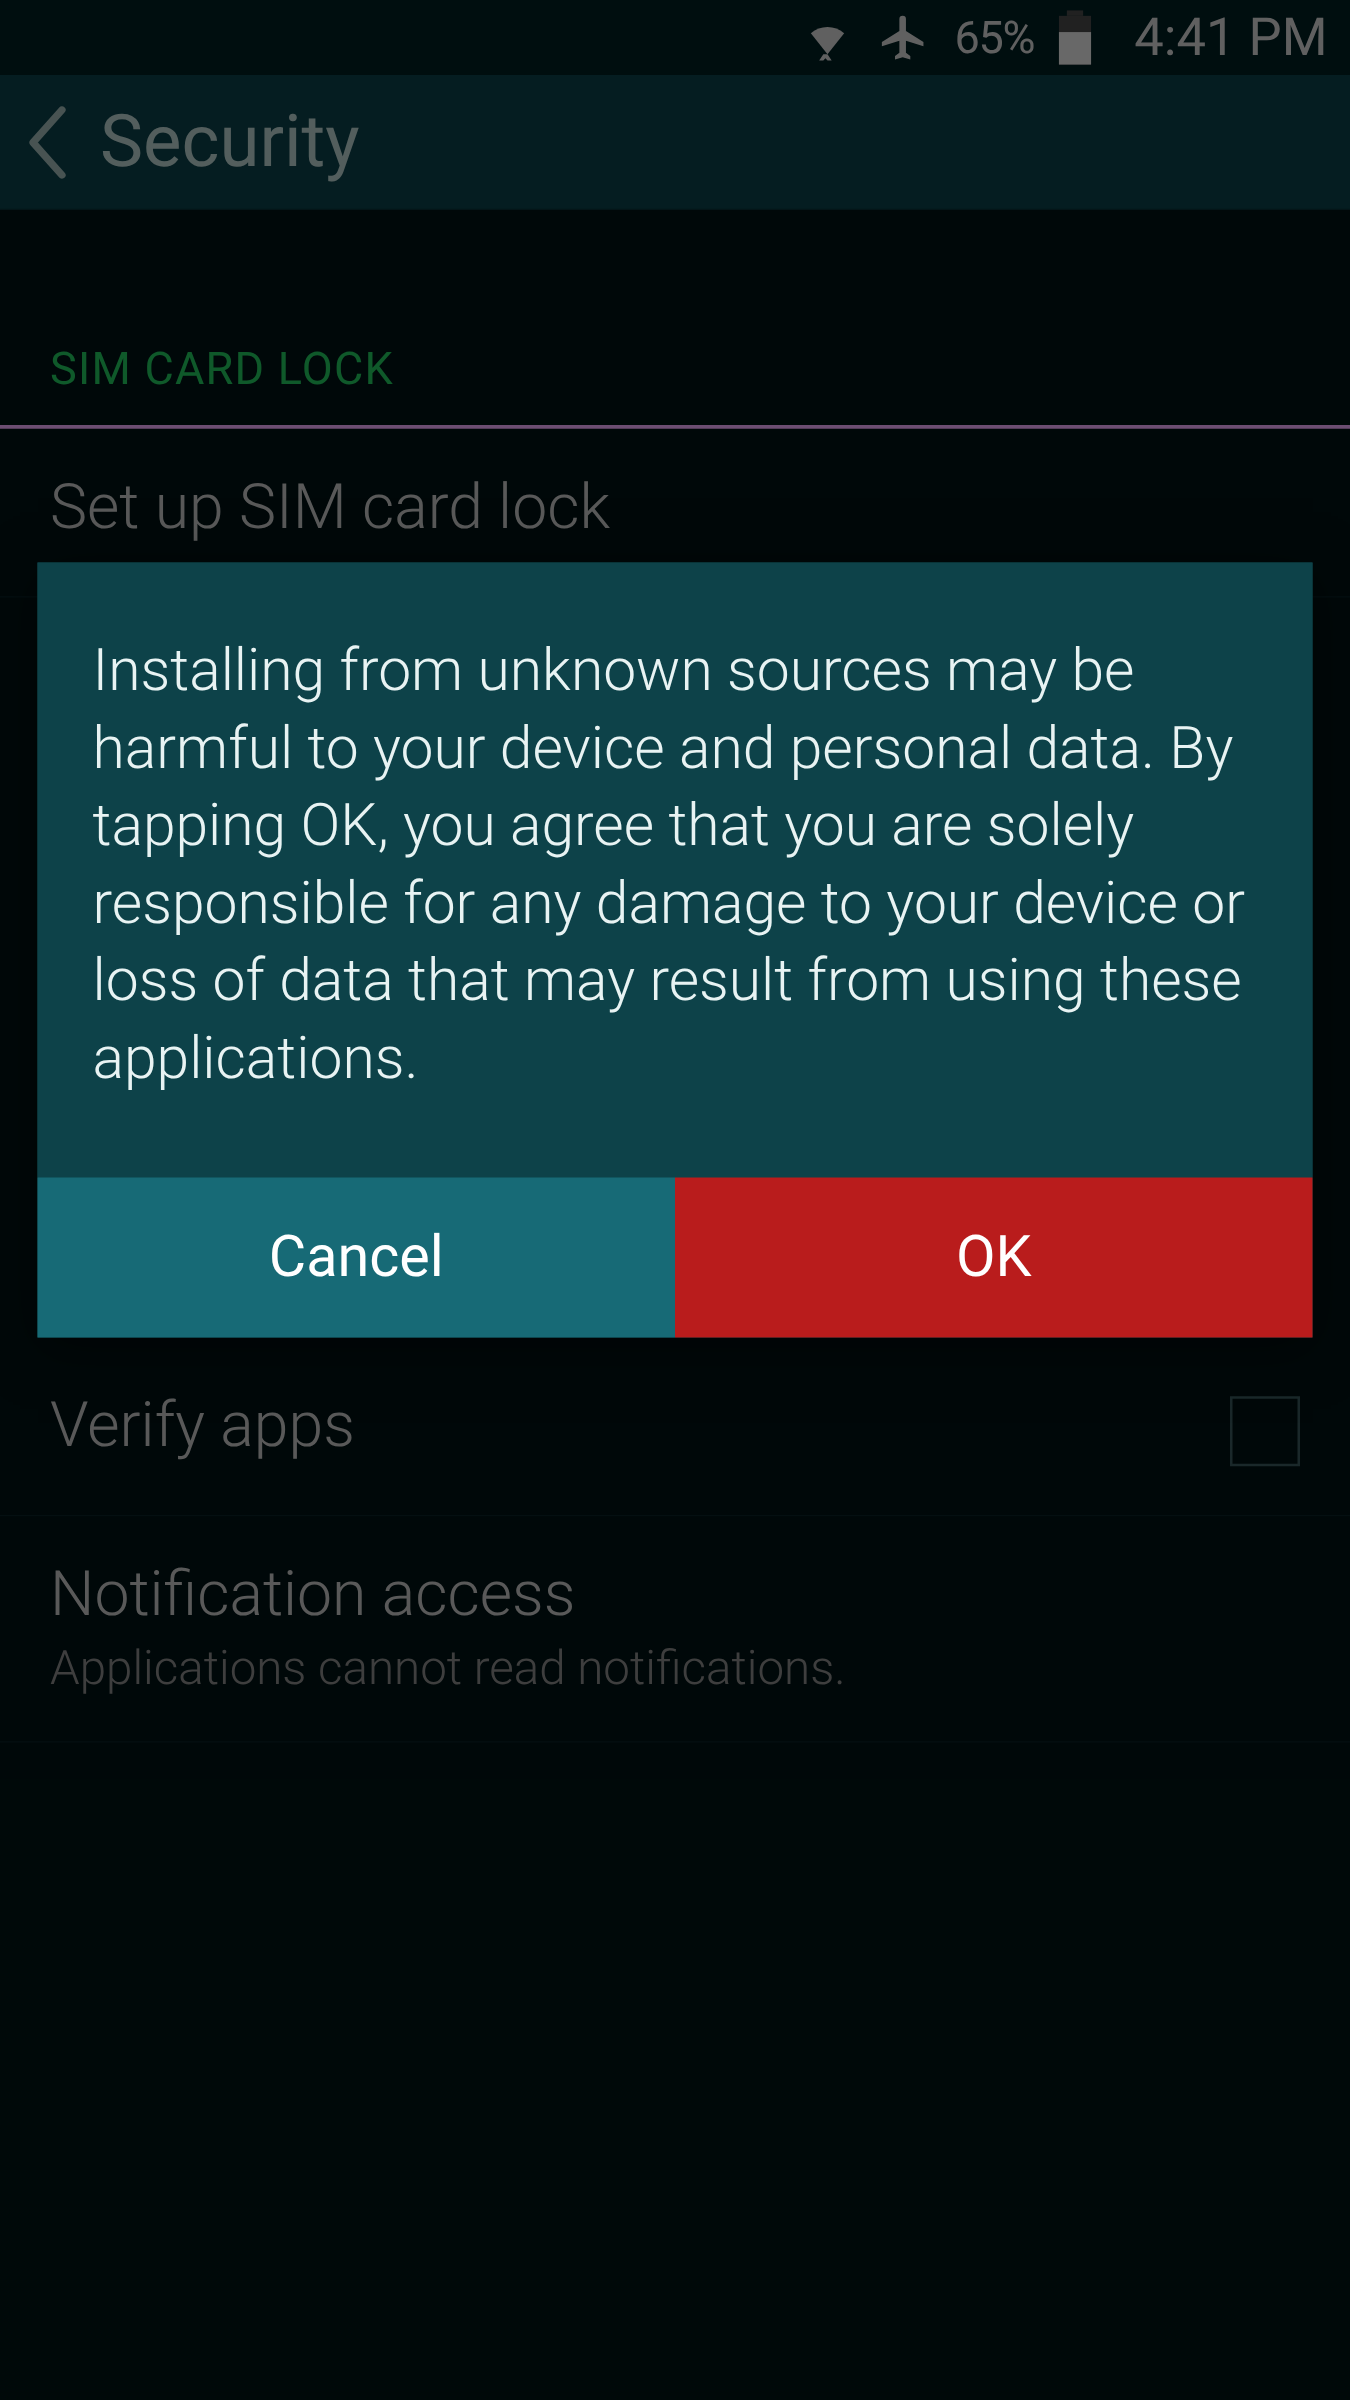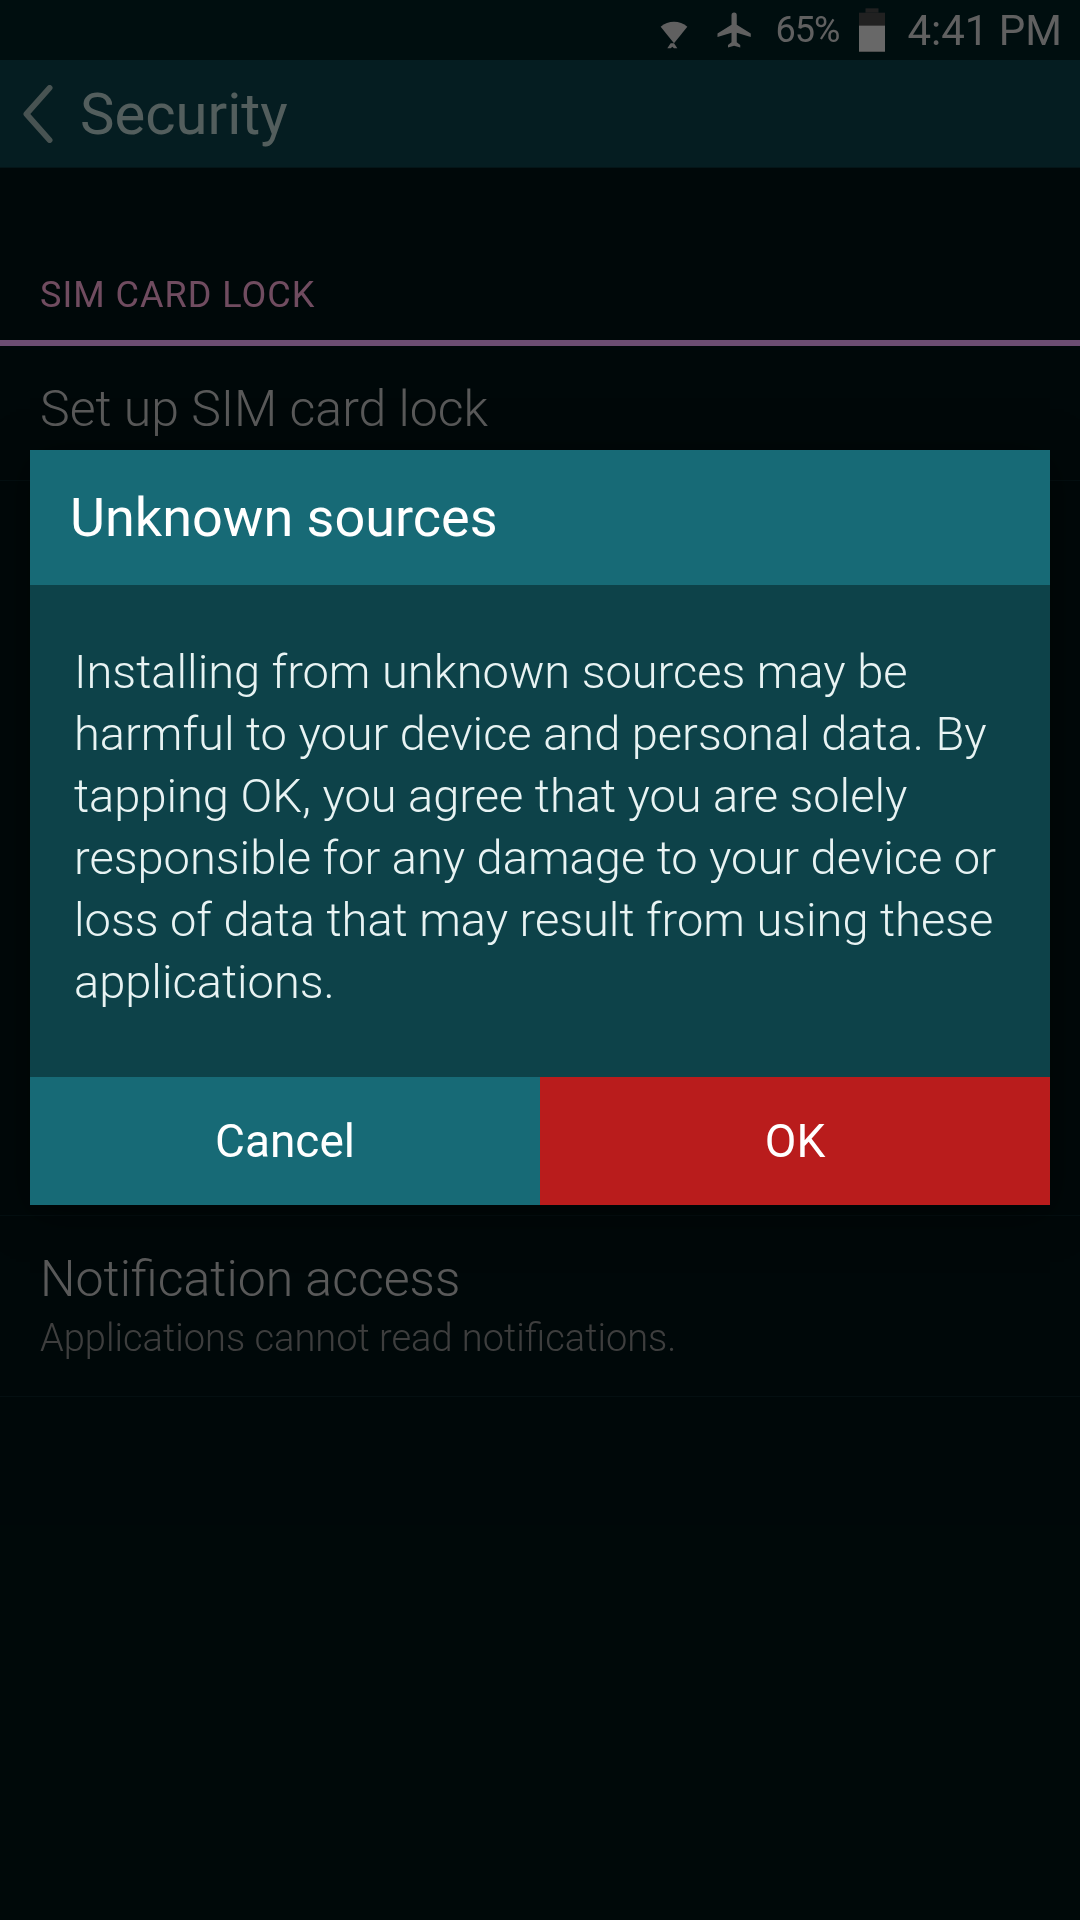--- a/index.html
+++ b/index.html
@@ -28,21 +28,21 @@
     justify-content: flex-end;
     align-items: center;
     padding: 0 18px;
     gap: 20px;
     font-size: 38px;
     color: #d6d6d6;
     position: relative;
     z-index: 5;
   }
   .statusbar .pct { font-size: 36px; letter-spacing: -1px; }
-  .statusbar .time { font-size: 42px; margin-left: 2px; letter-spacing: 0px; }
+  .statusbar .time { font-size: 42px; margin-left: 14px; letter-spacing: 0px; }
   .wifi-icon, .plane-icon, .battery-icon { display:inline-flex; align-items:center; }
 
   
   .app-header {
     height: 108px;
     background: #0d4249;
     display: flex;
     align-items: center;
     padding: 0 20px;
     position: relative;
@@ -58,25 +58,25 @@
 
   
   .settings-body {
     position: relative;
     z-index: 5;
     height: calc(1920px - 60px - 128px);
     overflow: hidden;
     padding-top: 20px;
   }
   .section-header {
-    color: #f9a8d4;
+    color: #22c55e;
     font-size: 36px;
     letter-spacing: 1px;
     padding: 46px 40px 24px;
-    border-bottom: 6px solid #f0abfc;
+    border-bottom: 3px solid #f0abfc;
   }
   .setting-item {
     padding: 34px 40px;
     border-bottom: 1px solid #0a2327;
     position: relative;
   }
   .setting-item .label {
     font-size: 50px;
     color: #c6c6c6;
     font-weight: 300;
@@ -200,23 +200,20 @@
 
   <div class="setting-item">
     <div class="label">Notification access</div>
     <div class="sub">Applications cannot read notifications.</div>
   </div>
 </div>
 
 <div class="dim-overlay"></div>
 
 <div class="dialog">
-  <div class="dialog-header">
-    <div class="dtitle">Unknown sources</div>
-  </div>
   <div class="dialog-body">
     <div class="msg">Installing from unknown sources may be harmful to your device and personal data. By tapping OK, you agree that you are solely responsible for any damage to your device or loss of data that may result from using these applications.</div>
   </div>
   <div class="dialog-actions">
     <div class="btn cancel">Cancel</div>
     <div class="btn ok">OK</div>
   </div>
 </div>
 
 </body></html>

